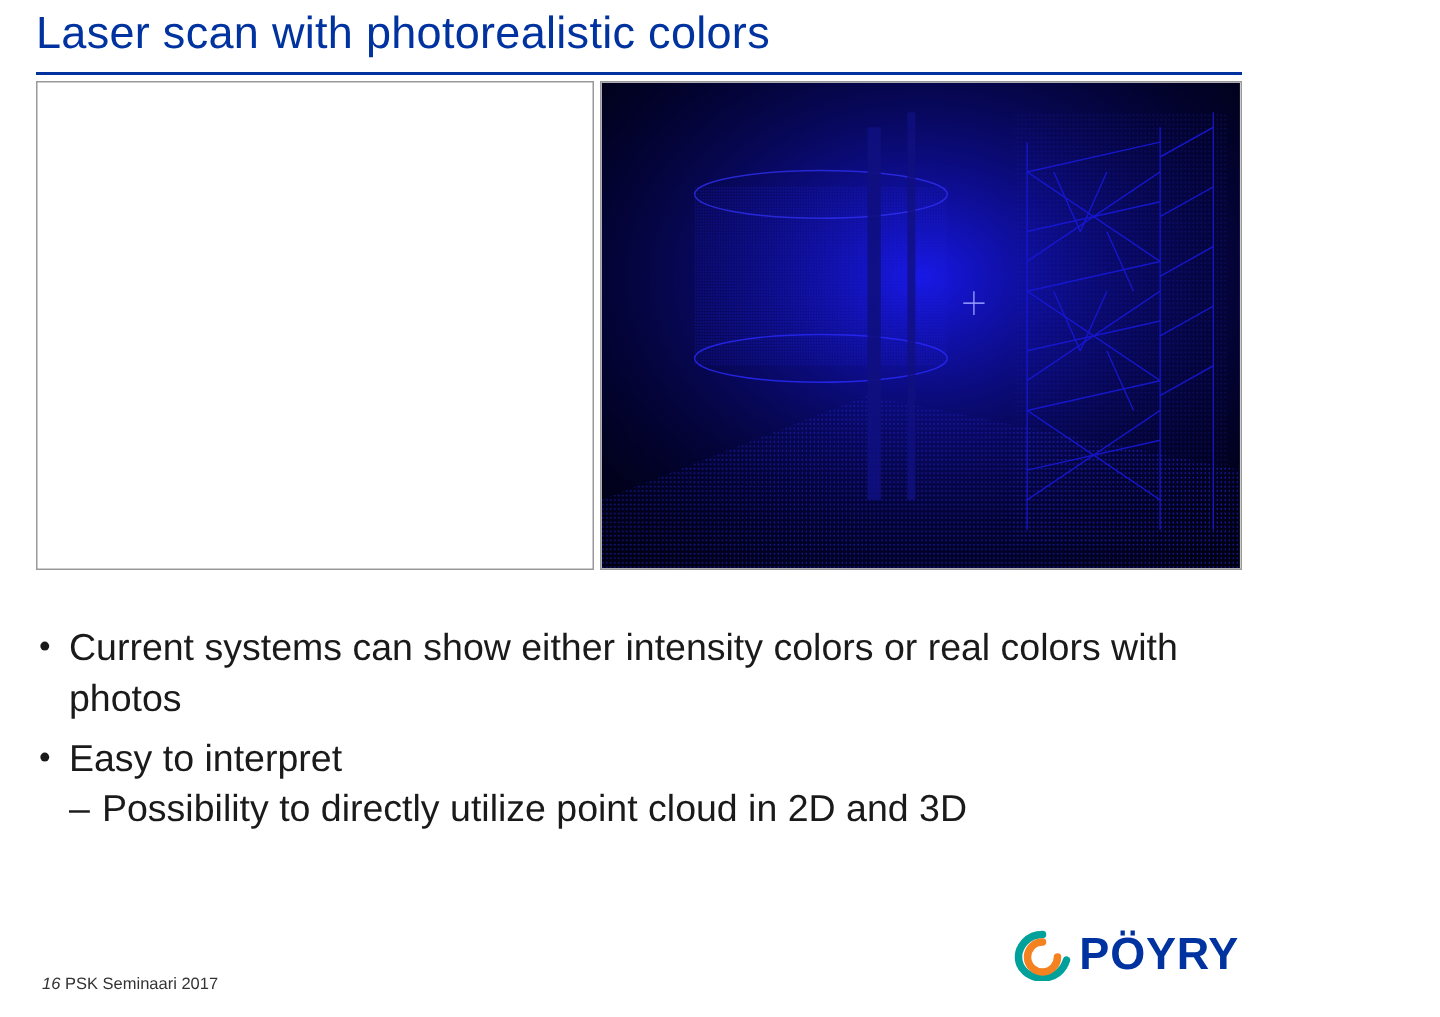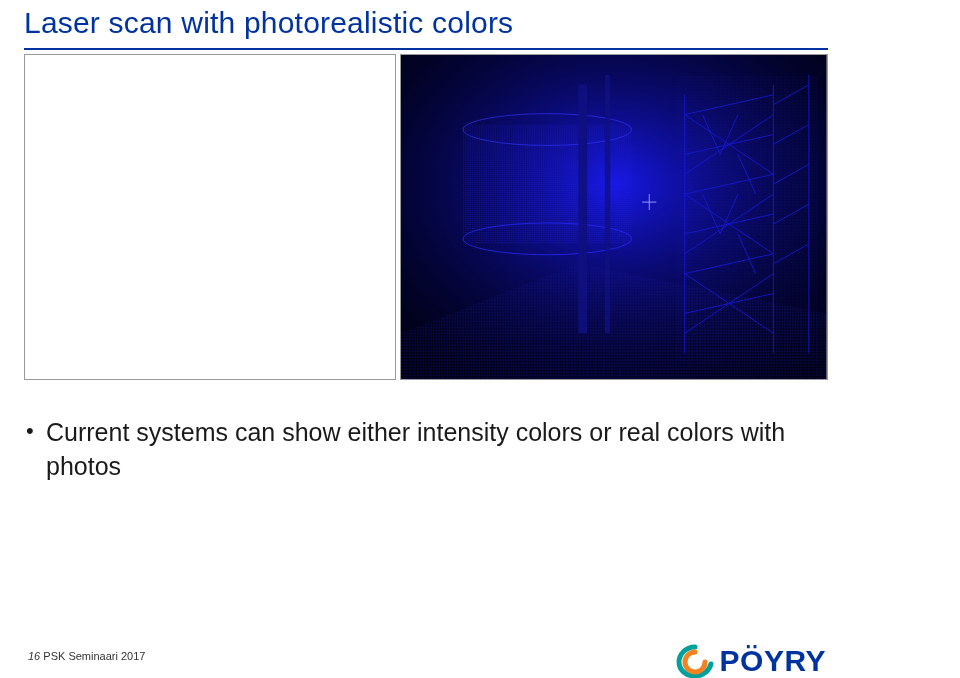--- a/index.html
+++ b/index.html
@@ -106,21 +106,21 @@
     font-size: 11px;
     color: #333;
   }
   .footer .page {
     display: inline-block;
     font-style: italic;
   }
   .logo {
     position: absolute;
     right: 26px;
-    bottom: 0;
+    bottom: 24px;
     display: flex;
     align-items: center;
     gap: 6px;
   }
   .logo-text {
     font-size: 30px;
     font-weight: 900;
     color: #0033a0;
     letter-spacing: 0.5px;
     font-family: Arial, Helvetica, sans-serif;
@@ -204,20 +204,28 @@
         <rect x="0" y="0" width="60" height="326" fill="#fff" opacity="0"></rect>
       </svg>
     </div>
   </div>
 
   <div class="bullets">
     <ul>
       <li>
         <span>Current systems can show either intensity colors or real colors with photos</span>
       </li>
+      <li>
+        <span>Easy to interpret</span>
+        <ul class="sub">
+          <li>
+            <span>Possibility to directly utilize point cloud in 2D and 3D</span>
+          </li>
+        </ul>
+      </li>
     </ul>
   </div>
 
   <div class="footer">
     <span class="page">16</span>
     <span>PSK Seminaari 2017</span>
   </div>
 
   <div class="logo">
     <svg width="38" height="34" viewBox="0 0 38 34">

